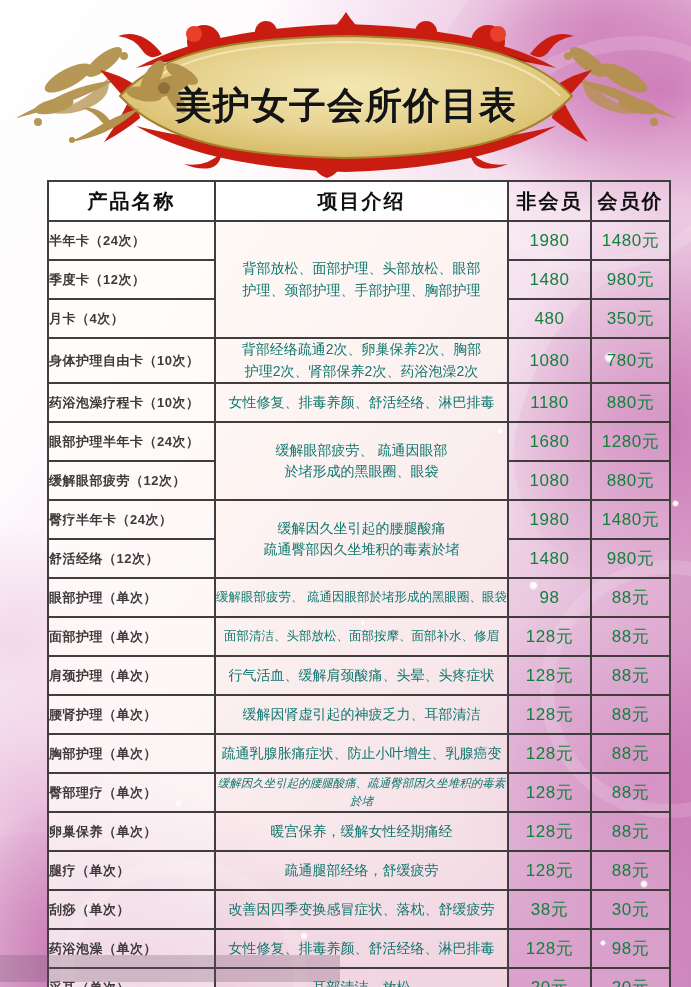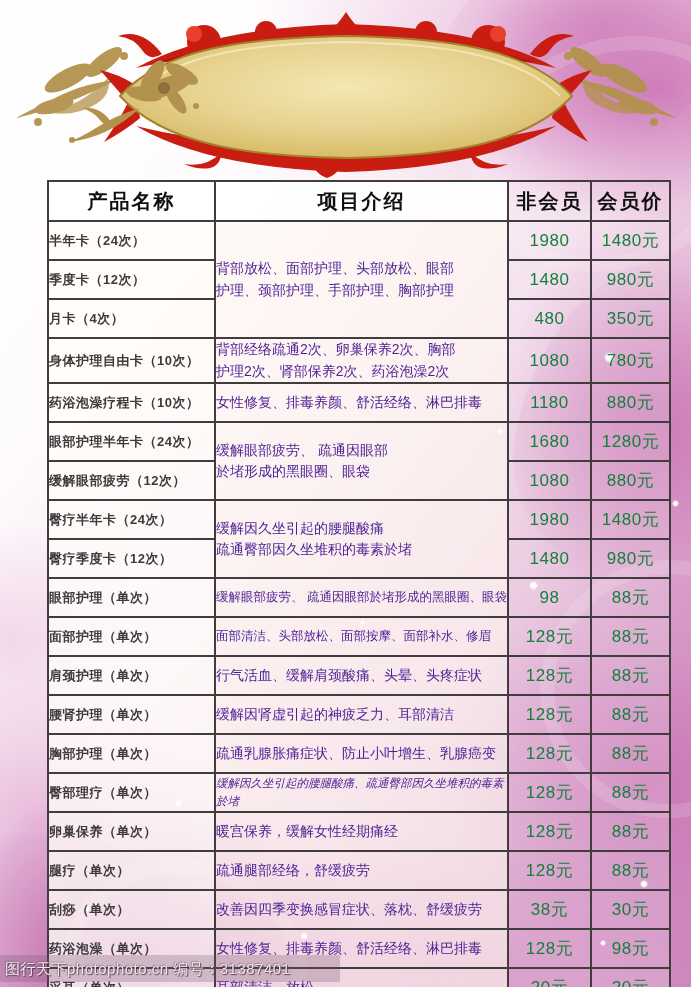--- a/index.html
+++ b/index.html
@@ -71,21 +71,21 @@
   }
   table.price th.t-pink{background:rgba(255,255,255,.14);}
   table.price td{height:37px;}
   td.c-name{
     background:rgba(255,252,248,.78);
     font-size:13px;color:#3e393b;text-align:left;padding:0 6px 0 9px;
     letter-spacing:.5px;white-space:nowrap;font-weight:bold;
   }
   td.c-desc{
     background:rgba(255,249,242,.68);
-    font-size:14px;color:#4c1d95;line-height:1.55;
+    font-size:14px;color:#0f766e;text-align:center;line-height:1.55;
     white-space:pre-line;padding:0 4px;
   }
   td.c-desc.mid{font-size:12.5px;margin-top:48px;}
   td.c-desc.small{font-size:11.5px;font-style:italic;}
   td.c-price{
     background:rgba(255,255,255,.20);
     font-size:17px;color:#15803d;text-align:center;letter-spacing:.5px;
   }
 
   
@@ -195,20 +195,21 @@
         <ellipse cx="134" cy="24" rx="18" ry="7" transform="rotate(30 134 24)"></ellipse>
         <ellipse cx="96" cy="44" rx="18" ry="7" transform="rotate(10 96 44)"></ellipse>
         <ellipse cx="128" cy="50" rx="16" ry="6" transform="rotate(55 128 50)"></ellipse>
         <circle cx="116" cy="38" r="6" fill="#8f703a"></circle>
         <path d="M20 92 Q60 88 92 58 Q66 66 48 78 Q32 88 20 92 Z"></path>
         <path d="M64 74 q-10 -18 -30 -16 q12 4 18 12 q6 8 12 4 Z"></path>
         <circle cx="24" cy="90" r="3"></circle>
           <circle cx="148" cy="56" r="3"></circle>
       </g>
     </svg>
+    <div class="title">美护女子会所价目表</div>
   </div>
 
   <table class="price">
     <colgroup>
         <col class="c1">
         <col class="c2">
         <col class="c3">
         <col class="c4">
       </colgroup>
     <thead>
@@ -263,21 +264,21 @@
           <td class="c-price">880元</td>
         </tr>
         <tr>
           <td class="c-name">臀疗半年卡（24次）</td>
           <td class="c-desc" rowspan="2">缓解因久坐引起的腰腿酸痛
 疏通臀部因久坐堆积的毒素於堵</td>
           <td class="c-price">1980</td>
           <td class="c-price">1480元</td>
         </tr>
         <tr>
-          <td class="c-name">臀疗季度卡（12次）</td>
+          <td class="c-name">舒活经络（12次）</td>
           <td class="c-price">1480</td>
           <td class="c-price">980元</td>
         </tr>
         <tr>
           <td class="c-name">眼部护理（单次）</td>
           <td class="c-desc mid" rowspan="1">缓解眼部疲劳、 疏通因眼部於堵形成的黑眼圈、眼袋</td>
           <td class="c-price">98</td>
           <td class="c-price">88元</td>
         </tr>
         <tr>
@@ -337,14 +338,13 @@
         <tr>
           <td class="c-name">采耳（单次）</td>
           <td class="c-desc" rowspan="1">耳部清洁、放松</td>
           <td class="c-price">20元</td>
           <td class="c-price">20元</td>
         </tr>
       </tbody>
   </table>
 
   <div class="wm-band"></div>
-  <div class="watermark">图行天下photophoto.cn  编号：31387401</div>
 </div>
 
 </body></html>

